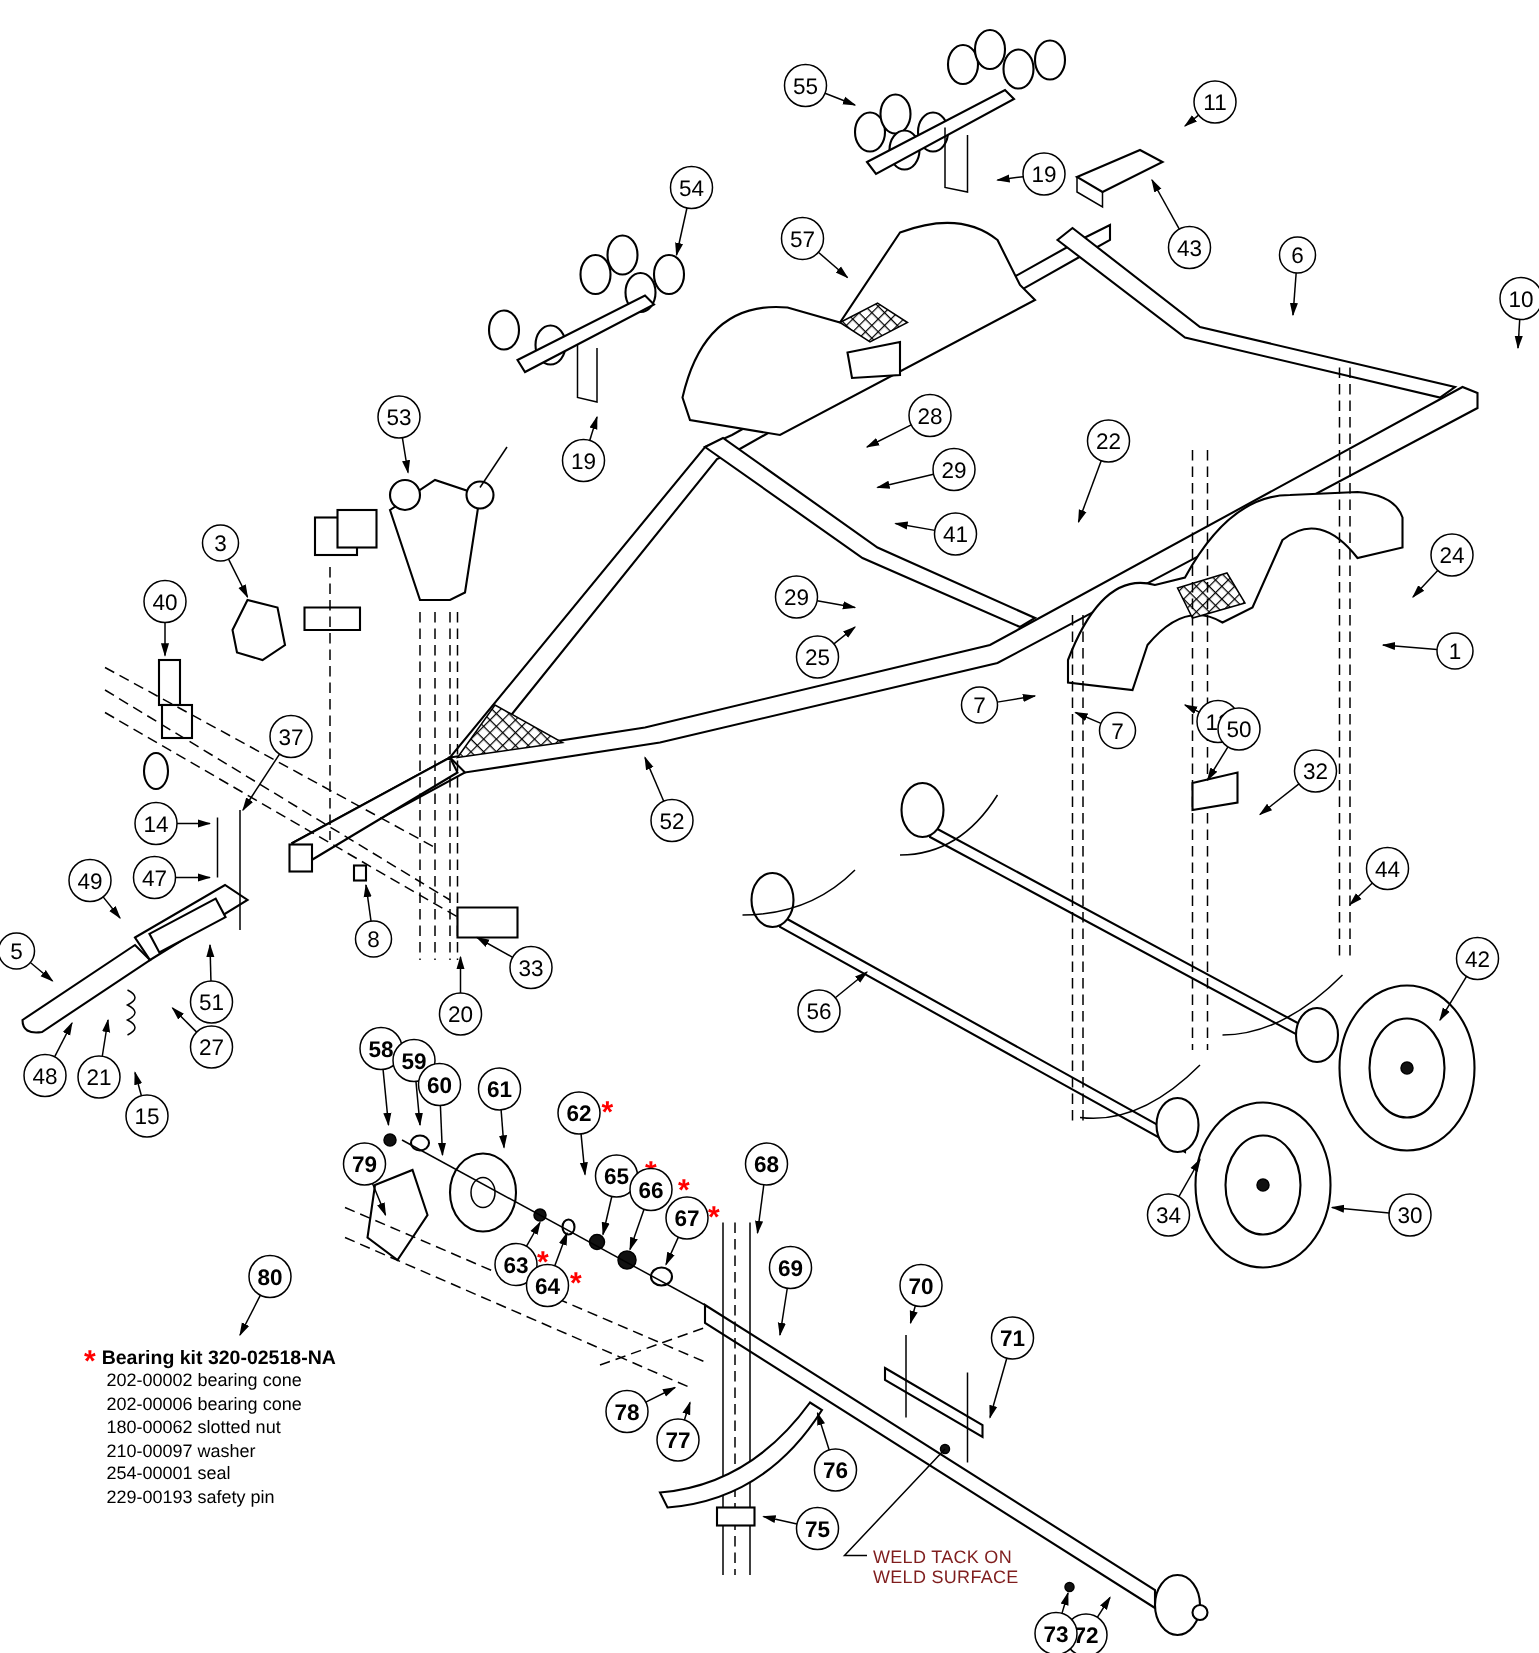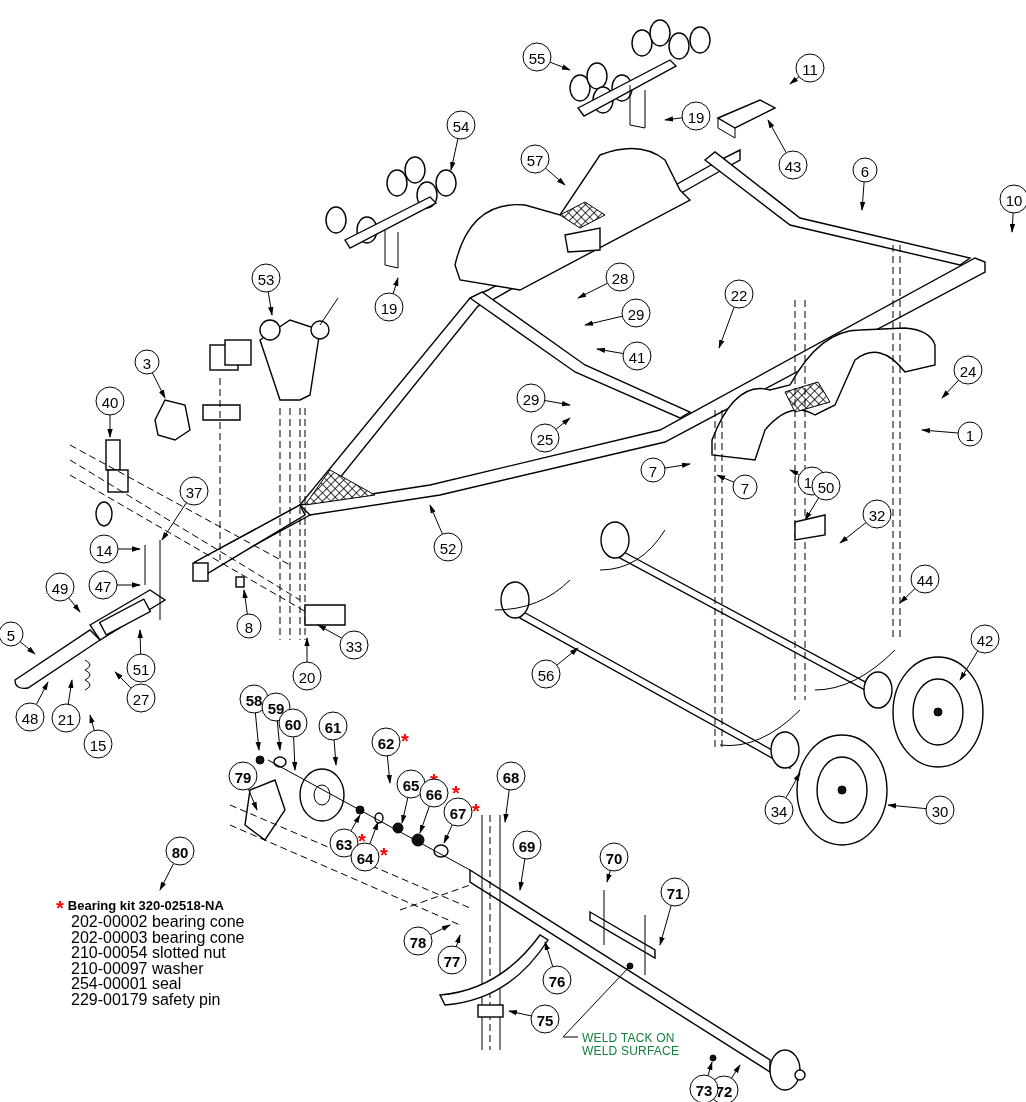--- a/index.html
+++ b/index.html
@@ -4,22 +4,22 @@
 <style>
   html, body { margin:0; padding:0; background:#ffffff; }
   body { width:1026px; height:1102px; position:relative; overflow:hidden; font-family:"Liberation Sans", sans-serif; }
   #canvas { position:absolute; left:0; top:0; width:1026px; height:1102px; }
   .balloon-label { font-family:"Liberation Sans", sans-serif; font-size:15px; fill:#000; text-anchor:middle; dominant-baseline:central; }
   .balloon-label.bold { font-weight:bold; }
   .star { fill:#ff0000; font-size:20px; font-weight:bold; font-family:"Liberation Sans", sans-serif; }
   .legend { position:absolute; left:56px; top:895px; font-family:"Liberation Sans", sans-serif; color:#000; }
   .legend .title { font-size:13px; font-weight:bold; line-height:16px; }
   .legend .title .star-html { color:#ff0000; font-size:20px; font-weight:bold; position:relative; top:5px; margin-right:4px; }
-  .legend .item { font-size:16px; line-height:15.6px; padding-left:15px; }
-  .note { position:absolute; left:582px; top:1032px; font-family:"Liberation Sans", sans-serif; font-size:12px; line-height:13px; color:#15803d; letter-spacing:0.2px; }
+  .legend .item { font-size:12px; line-height:15.6px; padding-left:15px; }
+  .note { position:absolute; left:582px; top:1032px; font-family:"Liberation Sans", sans-serif; font-size:12px; line-height:13px; color:#7f1d1d; letter-spacing:0.2px; }
   .ln { stroke:#000; stroke-width:1; fill:none; }
   .ln2 { stroke:#000; stroke-width:1.4; fill:#fff; }
   .dash { stroke:#000; stroke-width:1; fill:none; stroke-dasharray:7 4; }
   .dark { fill:#111; stroke:#000; }
   .mesh { fill:url(#meshpat); stroke:#000; stroke-width:1; }
 </style>
 </head>
 <body>
 
 <svg id="canvas" viewBox="0 0 1026 1102" xmlns="http://www.w3.org/2000/svg">
@@ -534,23 +534,23 @@
         <line x1="173.61156693365214" y1="863.4574444793783" x2="160" y2="890" stroke="#000" stroke-width="1" marker-end="url(#arr)"></line>
         <circle cx="180" cy="851" r="14" fill="#fff" stroke="#000" stroke-width="1"></circle>
         <text x="180" y="852" class="balloon-label bold">80</text>
       </g>
     </g>
 </svg>
 
 <div class="legend">
   <div class="title"><span class="star-html">*</span><span>Bearing kit 320-02518-NA</span></div>
   <div class="item">202-00002 bearing cone</div>
-  <div class="item">202-00003 bearing cone</div>
-  <div class="item">210-00054 slotted nut</div>
+  <div class="item">202-00006 bearing cone</div>
+  <div class="item">180-00062 slotted nut</div>
   <div class="item">210-00097 washer</div>
   <div class="item">254-00001 seal</div>
-  <div class="item">229-00179 safety pin</div>
+  <div class="item">229-00193 safety pin</div>
 </div>
 
 <div class="note">
   <div>WELD TACK ON</div>
   <div>WELD SURFACE</div>
 </div>
 
 </body></html>

